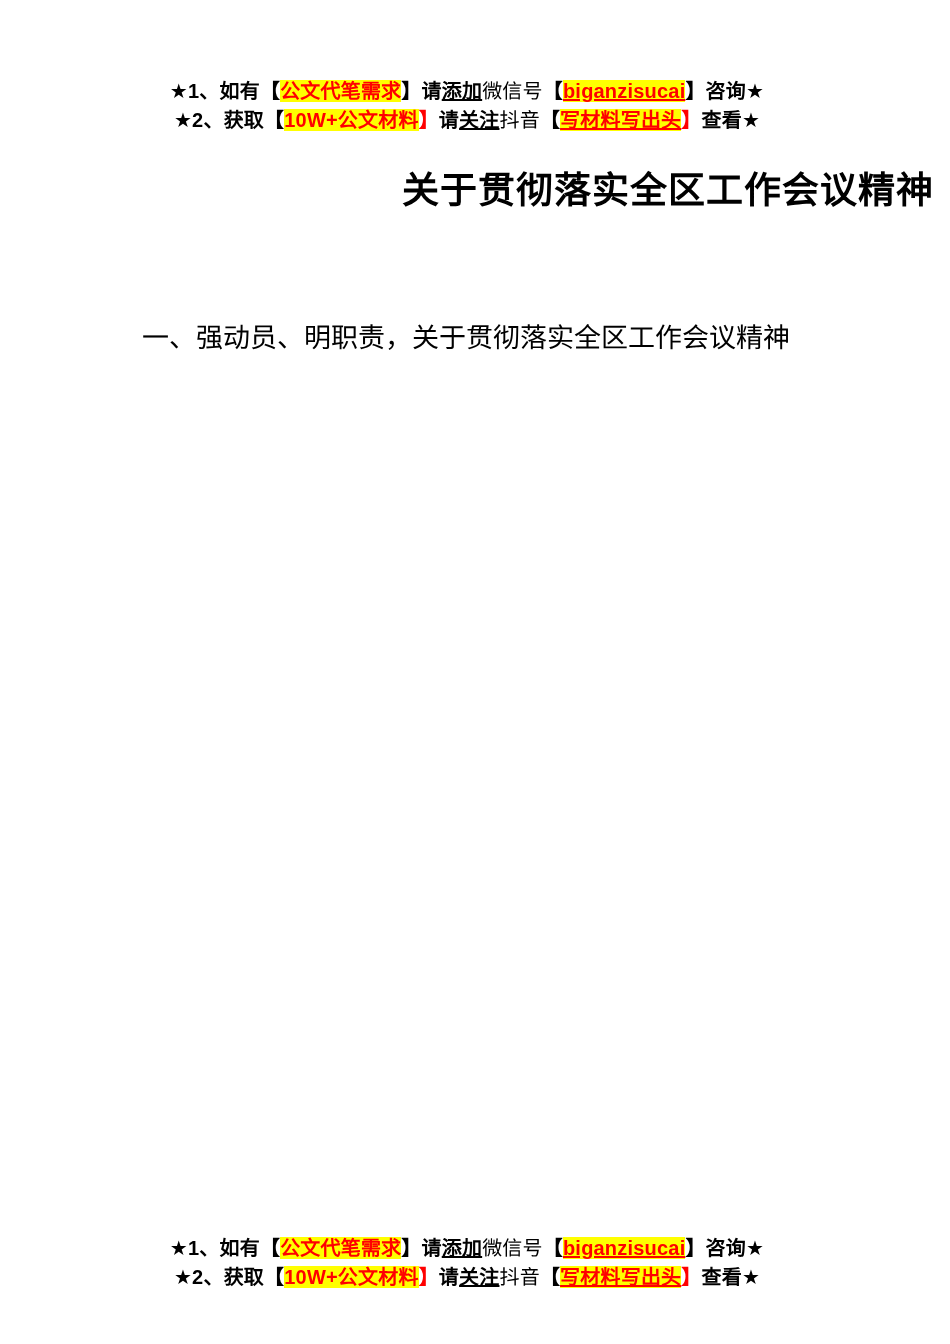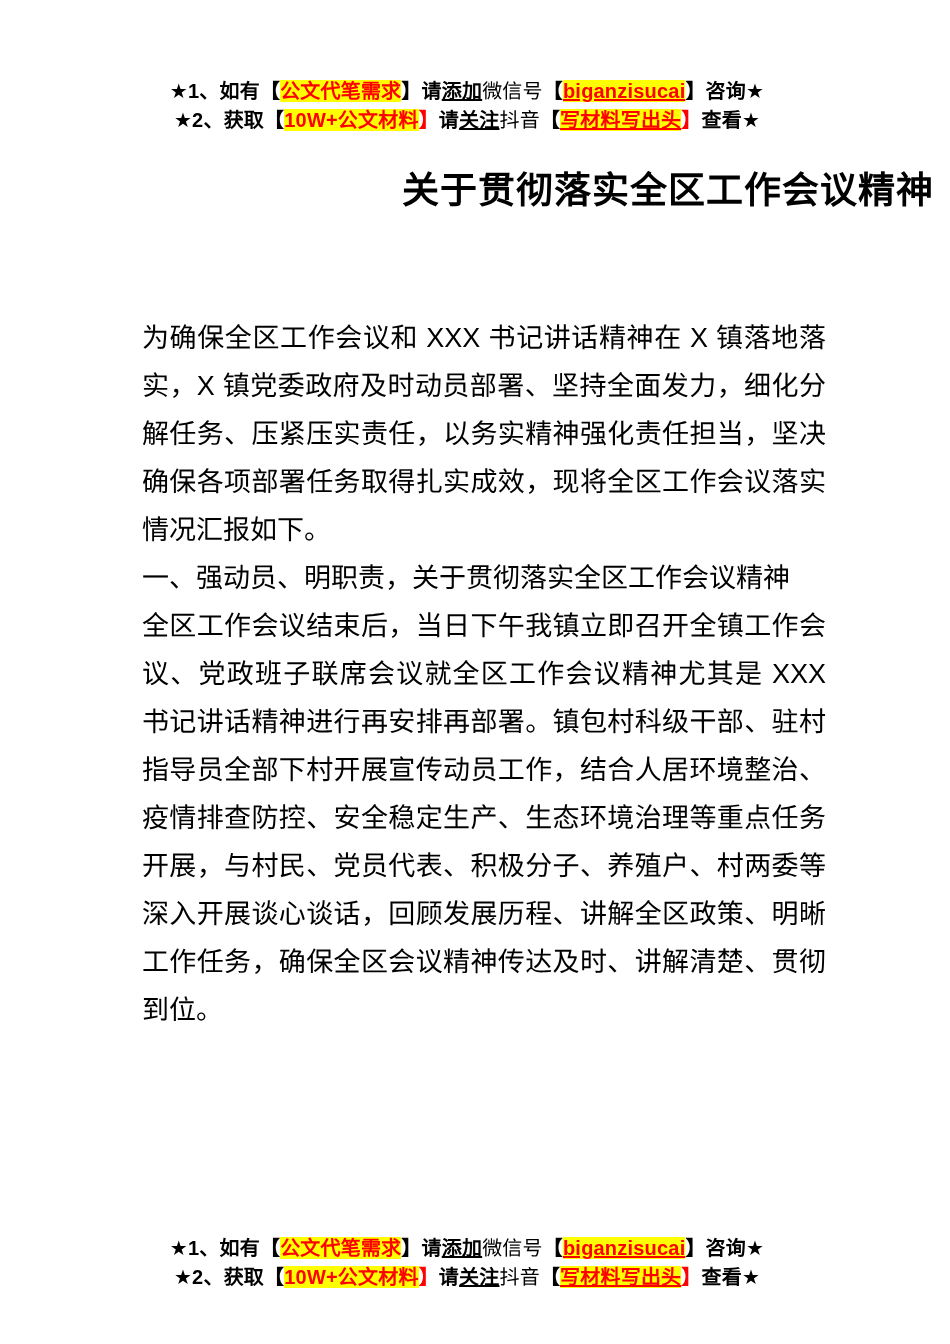--- a/index.html
+++ b/index.html
@@ -73,23 +73,21 @@
       <span>★1、如有【</span><span class="hl">公文代笔需求</span><span>】请</span><span class="ul">添加</span><span class="rg">微信号</span><span>【</span><span class="hlu">biganzisucai</span><span>】咨询★</span>
     </div>
     <div class="notice-line">
       <span>★2、获取【</span><span class="hl">10W+公文材料</span><span class="rd">】</span><span>请</span><span class="ul">关注</span><span class="rg">抖音</span><span>【</span><span class="hlu">写材料写出头</span><span class="rd">】</span><span>查看★</span>
     </div>
   </div>
 
   <h1 class="doc-title">关于贯彻落实全区工作会议精神</h1>
 
   <main class="doc-body">
-    <p>为确保全区工作会议和 XXX 书记讲话精神在 X 镇落地落实，X 镇党委政府及时动员部署、坚持全面发力，细化分解任务、压紧压实责任，以务实精神强化责任担当，坚决确保各项部署任务取得扎实成效，现将全区工作会议落实情况汇报如下。</p>
     <p>一、强动员、明职责，关于贯彻落实全区工作会议精神</p>
-    <p>全区工作会议结束后，当日下午我镇立即召开全镇工作会议、党政班子联席会议就全区工作会议精神尤其是 XXX 书记讲话精神进行再安排再部署。镇包村科级干部、驻村指导员全部下村开展宣传动员工作，结合人居环境整治、疫情排查防控、安全稳定生产、生态环境治理等重点任务开展，与村民、党员代表、积极分子、养殖户、村两委等深入开展谈心谈话，回顾发展历程、讲解全区政策、明晰工作任务，确保全区会议精神传达及时、讲解清楚、贯彻到位。</p>
   </main>
 
   <div class="notice notice-footer">
     <div class="notice-line">
       <span>★1、如有【</span><span class="hl">公文代笔需求</span><span>】请</span><span class="ul">添加</span><span class="rg">微信号</span><span>【</span><span class="hlu">biganzisucai</span><span>】咨询★</span>
     </div>
     <div class="notice-line">
       <span>★2、获取【</span><span class="hl">10W+公文材料</span><span class="rd">】</span><span>请</span><span class="ul">关注</span><span class="rg">抖音</span><span>【</span><span class="hlu">写材料写出头</span><span class="rd">】</span><span>查看★</span>
     </div>
   </div>

